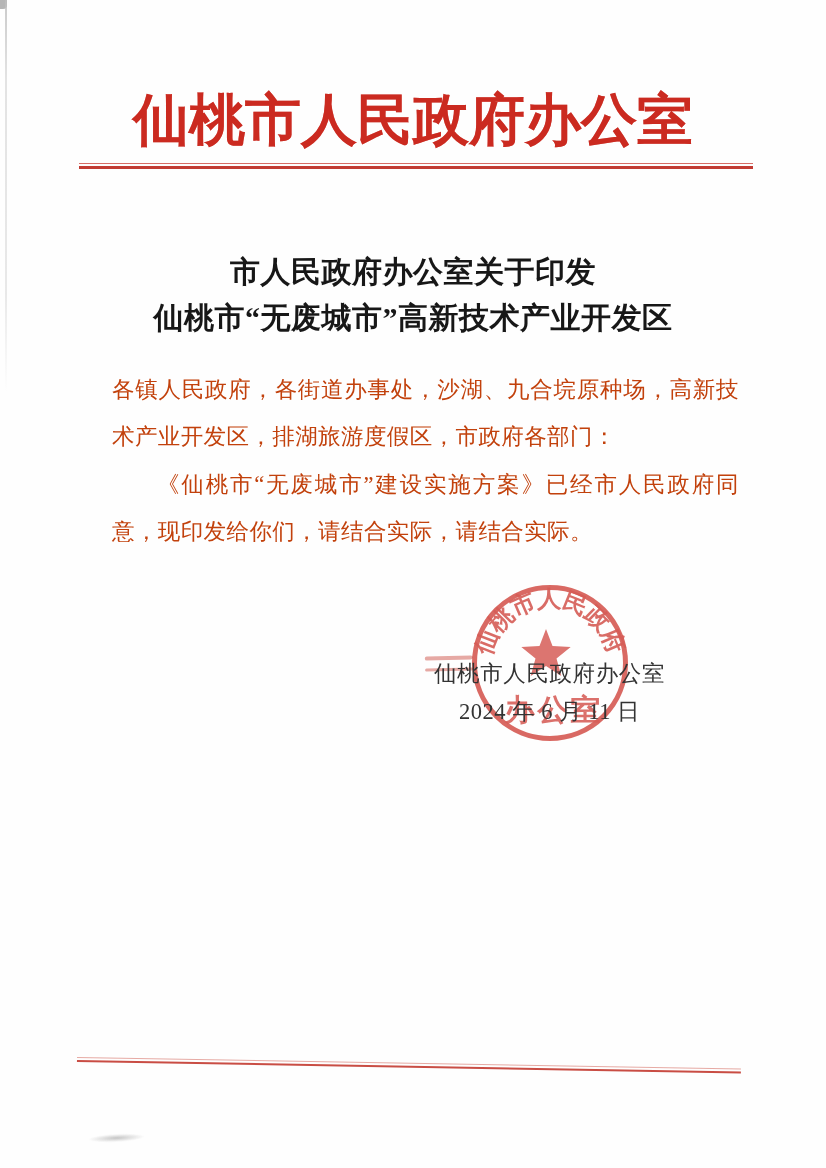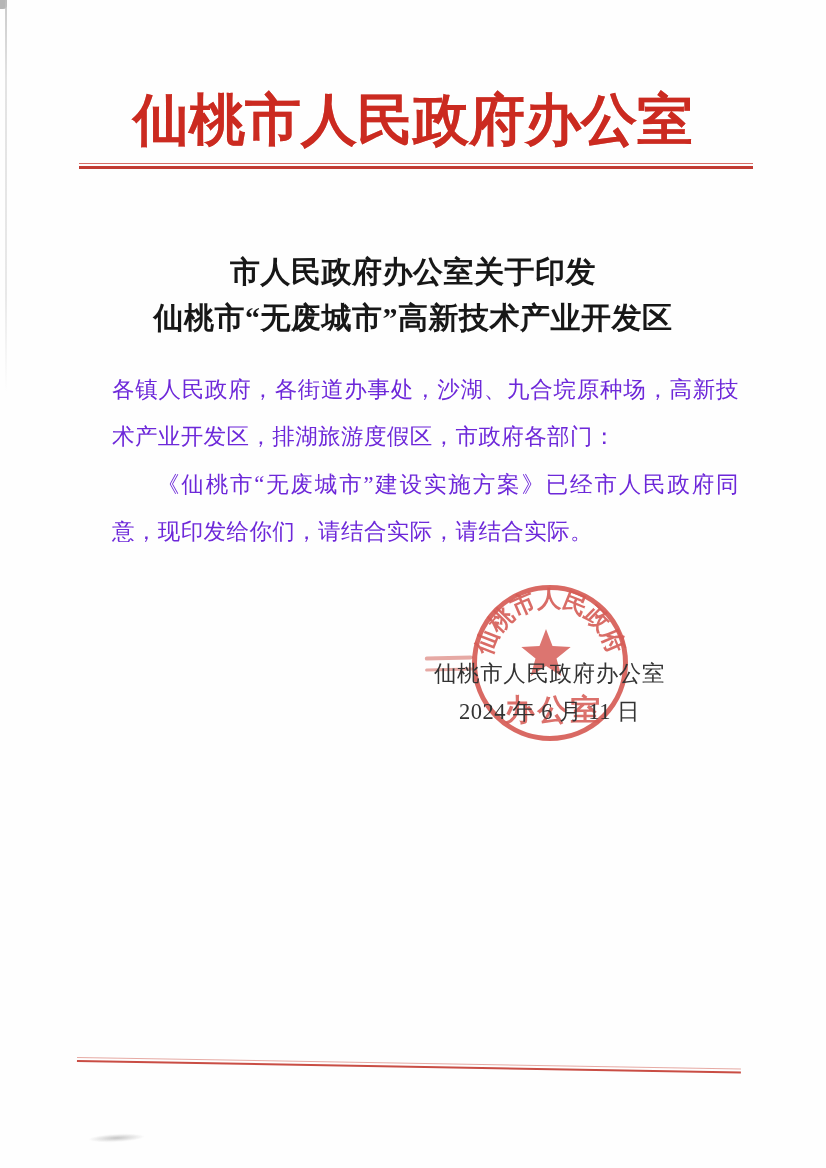--- a/index.html
+++ b/index.html
@@ -55,21 +55,21 @@
   .notice-title{
     position:absolute;left:0;top:249px;width:100%;
     text-align:center;color:#171717;
     font-size:30px;line-height:46px;font-weight:bold;
     letter-spacing:.5px;white-space:nowrap;
   }
 
   
   .doc-body{
     position:absolute;left:112px;top:366px;width:627px;
-    font-size:22.5px;line-height:47.3px;color:#6d28d9;
+    font-size:22.5px;line-height:47.3px;color:#c2410c;
     text-align:justify;letter-spacing:.4px;
   }
   .doc-body p{margin:0;}
   .doc-body p.indent{text-indent:2em;}
 
   
   .signature-org{
     position:absolute;left:434px;top:661px;
     font-size:22.5px;line-height:26px;color:#333;
     letter-spacing:.6px;white-space:nowrap;

